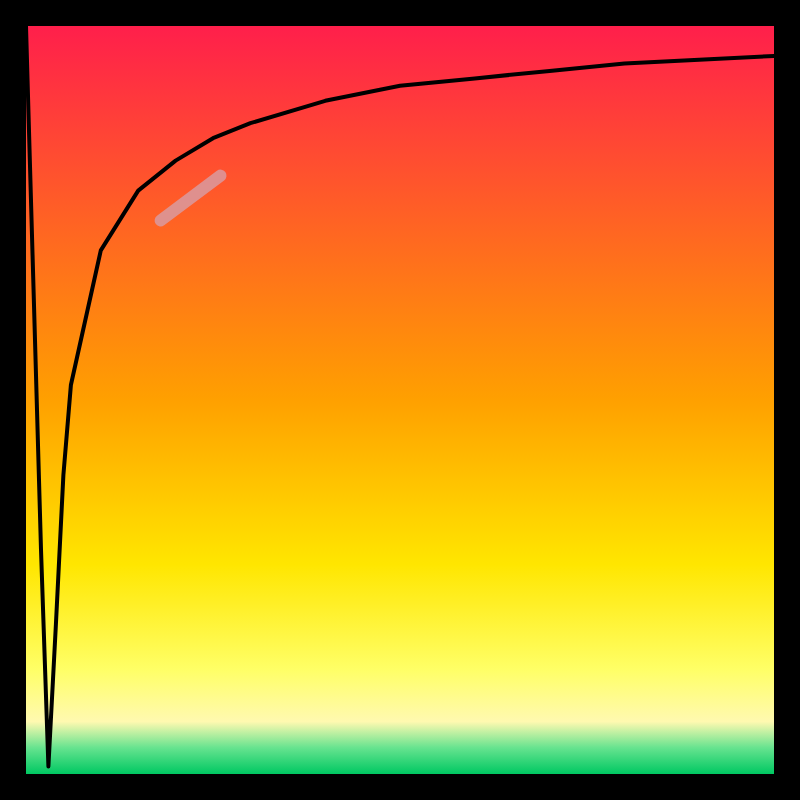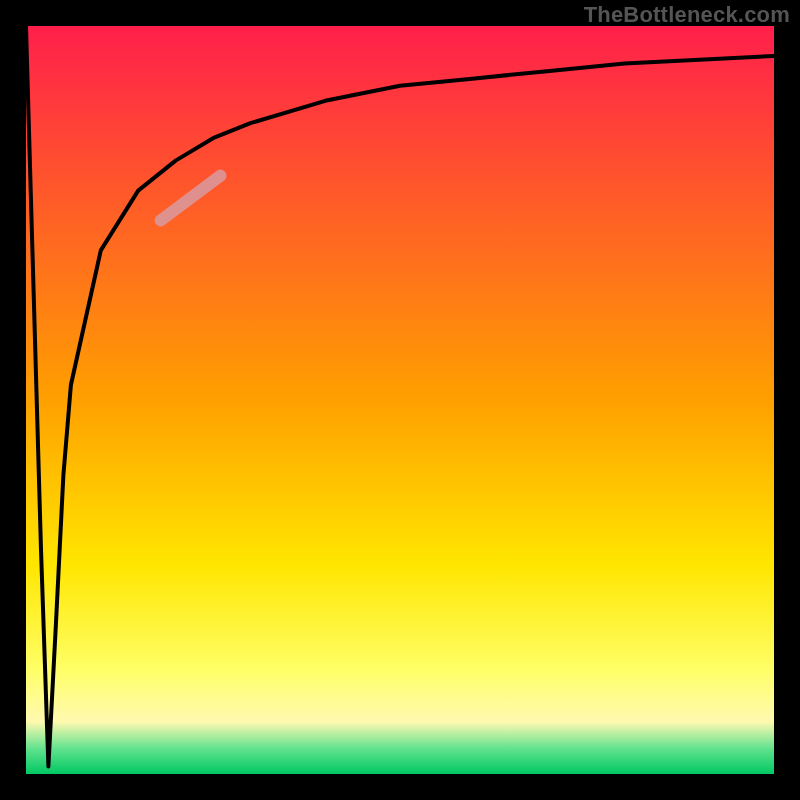--- a/index.html
+++ b/index.html
@@ -48,14 +48,13 @@
           <stop offset="93%" stop-color="#fff9b0"></stop>
           <stop offset="96.5%" stop-color="#66e38f"></stop>
           <stop offset="100%" stop-color="#00c862"></stop>
         </linearGradient>
       </defs>
       <rect x="0" y="0" width="800" height="800" fill="#000000"></rect>
       <rect x="26" y="26" width="748" height="748" fill="url(#bg-grad)"></rect>
       <path d="M26.0 26.0 L41.0 549.6 L48.4 766.5 L55.9 624.4 L63.4 474.8 L70.9 385.0 L100.8 250.4 L138.2 190.6 L175.6 160.6 L213.0 138.2 L250.4 123.2 L325.2 100.8 L400.0 85.8 L474.8 78.4 L549.6 70.9 L624.4 63.4 L699.2 59.7 L774.0 55.9" fill="none" stroke="#000000" stroke-width="4" stroke-linecap="round" stroke-linejoin="round" opacity="1"></path>
       <path d="M160.6 220.5 L220.5 175.6" fill="none" stroke="#d99aa0" stroke-width="12" stroke-linecap="round" stroke-linejoin="round" opacity="0.85"></path>
     </svg>
-  <div class="watermark">TheBottleneck.com</div>
 </div>
 
 </body></html>

